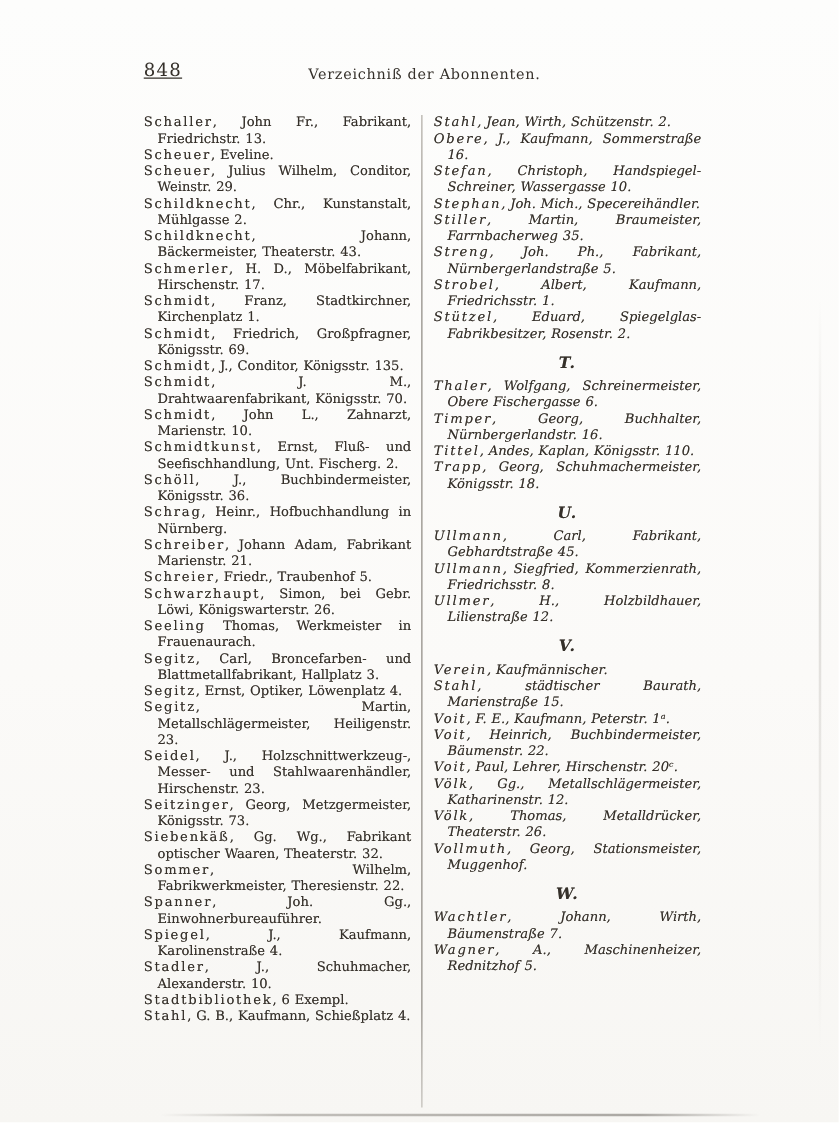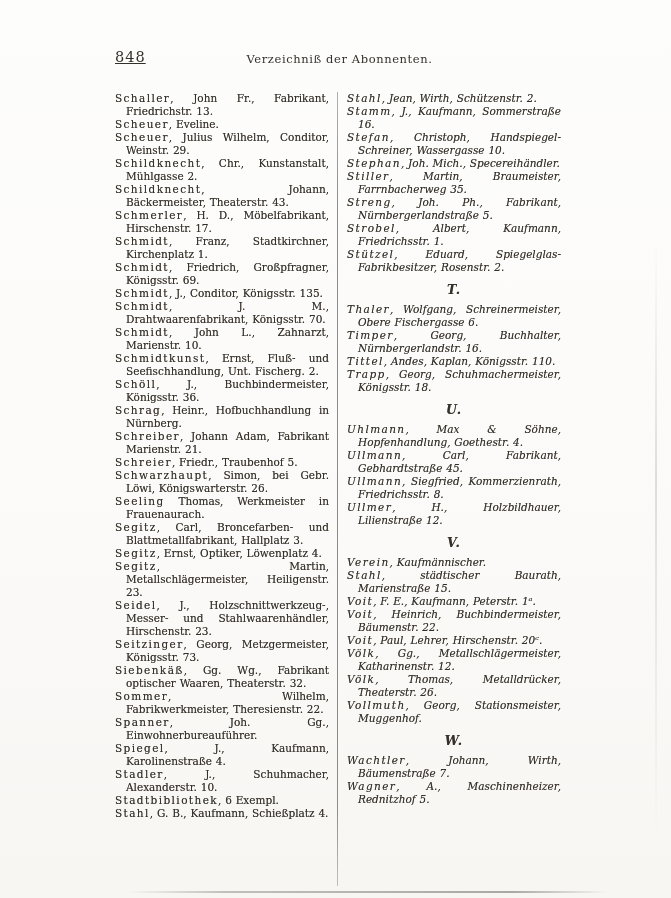--- a/index.html
+++ b/index.html
@@ -107,34 +107,33 @@
         <p class="entry"><span class="entry-name">Sommer</span>, Wilhelm, Fabrikwerkmeister, Theresienstr. 22.</p>
         <p class="entry"><span class="entry-name">Spanner</span>, Joh. Gg., Einwohnerbureauführer.</p>
         <p class="entry"><span class="entry-name">Spiegel</span>, J., Kaufmann, Karolinenstraße 4.</p>
         <p class="entry"><span class="entry-name">Stadler</span>, J., Schuhmacher, Alexanderstr. 10.</p>
         <p class="entry"><span class="entry-name">Stadtbibliothek</span>, 6 Exempl.</p>
         <p class="entry"><span class="entry-name">Stahl</span>, G. B., Kaufmann, Schießplatz 4.</p>
       </div>
     <div class="col-divider"></div>
     <div class="col col-right">
         <p class="entry"><span class="entry-name">Stahl</span>, Jean, Wirth, Schützenstr. 2.</p>
-        <p class="entry"><span class="entry-name">Stamm</span>, J., Kaufmann, Sommerstraße 16.</p>
+        <p class="entry"><span class="entry-name">Obere</span>, J., Kaufmann, Sommerstraße 16.</p>
         <p class="entry"><span class="entry-name">Stefan</span>, Christoph, Handspiegel-Schreiner, Wassergasse 10.</p>
         <p class="entry"><span class="entry-name">Stephan</span>, Joh. Mich., Specereihändler.</p>
         <p class="entry"><span class="entry-name">Stiller</span>, Martin, Braumeister, Farrnbacherweg 35.</p>
         <p class="entry"><span class="entry-name">Streng</span>, Joh. Ph., Fabrikant, Nürnbergerlandstraße 5.</p>
         <p class="entry"><span class="entry-name">Strobel</span>, Albert, Kaufmann, Friedrichsstr. 1.</p>
         <p class="entry"><span class="entry-name">Stützel</span>, Eduard, Spiegelglas-Fabrikbesitzer, Rosenstr. 2.</p>
         <div class="section-header">T.</div>
         <p class="entry"><span class="entry-name">Thaler</span>, Wolfgang, Schreinermeister, Obere Fischergasse 6.</p>
         <p class="entry"><span class="entry-name">Timper</span>, Georg, Buchhalter, Nürnbergerlandstr. 16.</p>
         <p class="entry"><span class="entry-name">Tittel</span>, Andes, Kaplan, Königsstr. 110.</p>
         <p class="entry"><span class="entry-name">Trapp</span>, Georg, Schuhmachermeister, Königsstr. 18.</p>
         <div class="section-header">U.</div>
-        <p class="entry"><span class="entry-name">Uhlmann</span>, Max &amp; Söhne, Hopfenhandlung, Goethestr. 4.</p>
         <p class="entry"><span class="entry-name">Ullmann</span>, Carl, Fabrikant, Gebhardtstraße 45.</p>
         <p class="entry"><span class="entry-name">Ullmann</span>, Siegfried, Kommerzienrath, Friedrichsstr. 8.</p>
         <p class="entry"><span class="entry-name">Ullmer</span>, H., Holzbildhauer, Lilienstraße 12.</p>
         <div class="section-header">V.</div>
         <p class="entry"><span class="entry-name">Verein</span>, Kaufmännischer.</p>
         <p class="entry"><span class="entry-name">Stahl</span>, städtischer Baurath, Marienstraße 15.</p>
         <p class="entry"><span class="entry-name">Voit</span>, F. E., Kaufmann, Peterstr. 1ᵃ.</p>
         <p class="entry"><span class="entry-name">Voit</span>, Heinrich, Buchbindermeister, Bäumenstr. 22.</p>
         <p class="entry"><span class="entry-name">Voit</span>, Paul, Lehrer, Hirschenstr. 20ᶜ.</p>
         <p class="entry"><span class="entry-name">Völk</span>, Gg., Metallschlägermeister, Katharinenstr. 12.</p>

